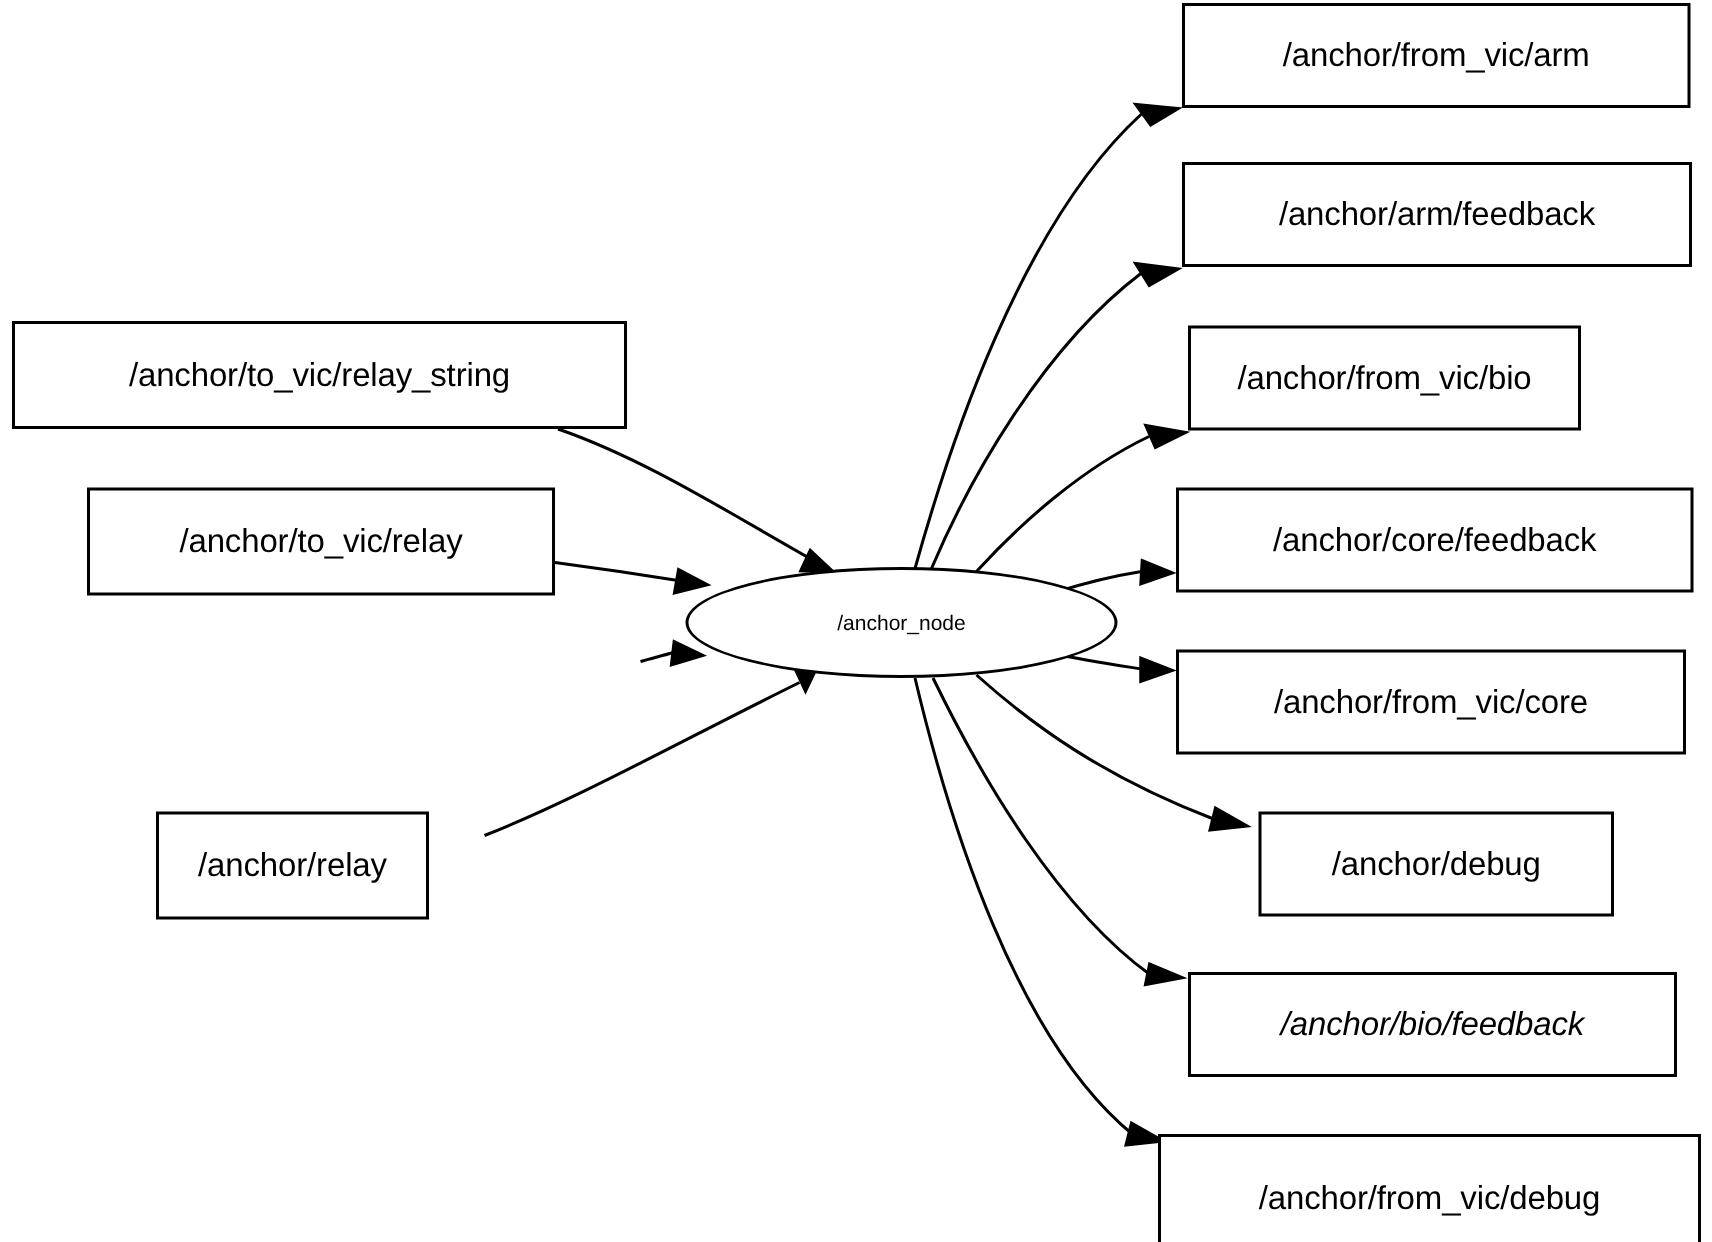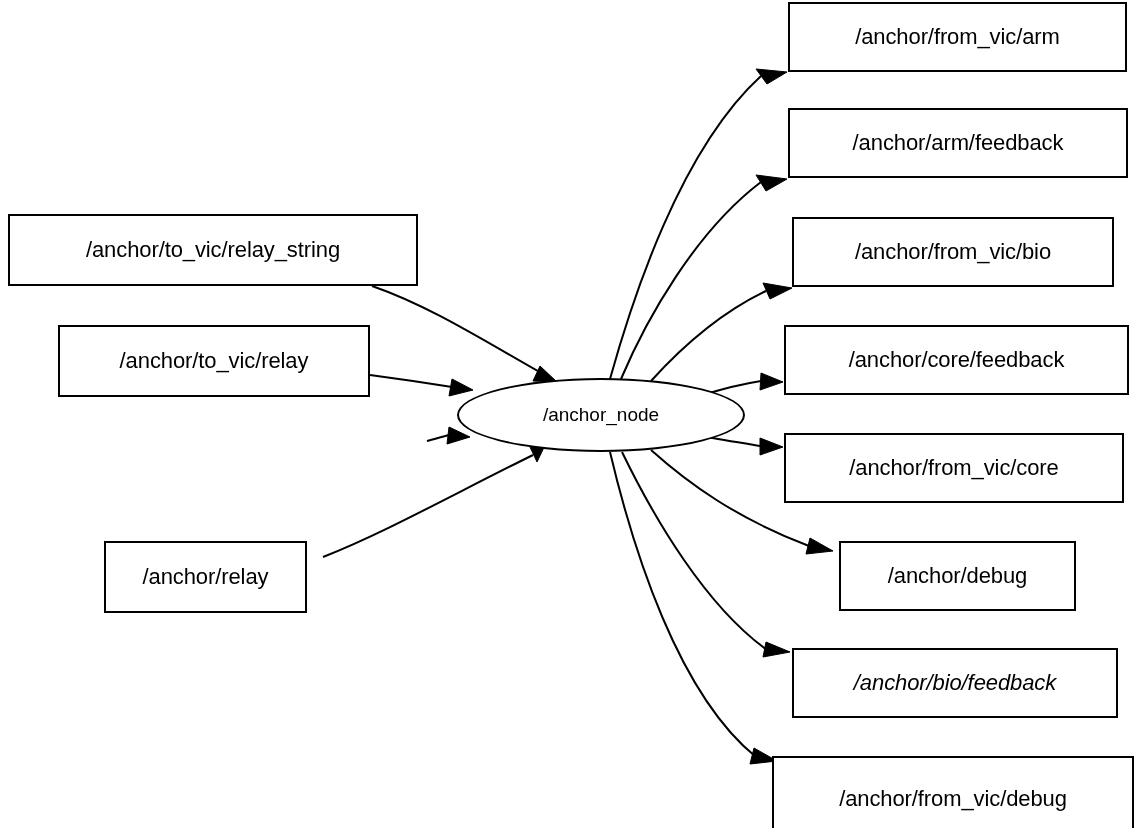--- a/index.html
+++ b/index.html
@@ -44,21 +44,21 @@
   .node-ellipse {
     position: absolute;
     box-sizing: border-box;
     border: 2px solid #000000;
     border-radius: 50%;
     background: #ffffff;
     display: flex;
     align-items: center;
     justify-content: center;
     color: #000000;
-    font-size: 19px;
+    font-size: 14px;
     font-family: "Liberation Sans", sans-serif;
     white-space: nowrap;
     z-index: 2;
   }
   .edge-path {
     fill: none;
     stroke: #000000;
     stroke-width: 2;
   }
   .arrow-head {
@@ -142,33 +142,33 @@
 
   <div class="node-box" style="left:8px; top:214px; width:410px; height:72px;">
     <span>/anchor/to_vic/relay_string</span>
   </div>
 
   <div class="node-box" style="left:58px; top:325px; width:312px; height:72px;">
     <span>/anchor/to_vic/relay</span>
   </div>
 
 
-  <div class="node-box" style="left:104px; top:541px; width:203px; height:72px;">
+  <div class="node-box" style="left:104px; top:541px; width:182px; height:72px;">
     <span>/anchor/relay</span>
   </div>
 
   <div class="node-box" style="left:788px; top:2px; width:339px; height:70px;">
     <span>/anchor/from_vic/arm</span>
   </div>
 
   <div class="node-box" style="left:788px; top:108px; width:340px; height:70px;">
     <span>/anchor/arm/feedback</span>
   </div>
 
-  <div class="node-box" style="left:792px; top:217px; width:322px; height:70px;">
+  <div class="node-box" style="left:792px; top:217px; width:262px; height:70px;">
     <span>/anchor/from_vic/bio</span>
   </div>
 
   <div class="node-box" style="left:784px; top:325px; width:345px; height:70px;">
     <span>/anchor/core/feedback</span>
   </div>
 
   <div class="node-box" style="left:784px; top:433px; width:340px; height:70px;align-items:center;">
     <span>/anchor/from_vic/core</span>
   </div>

